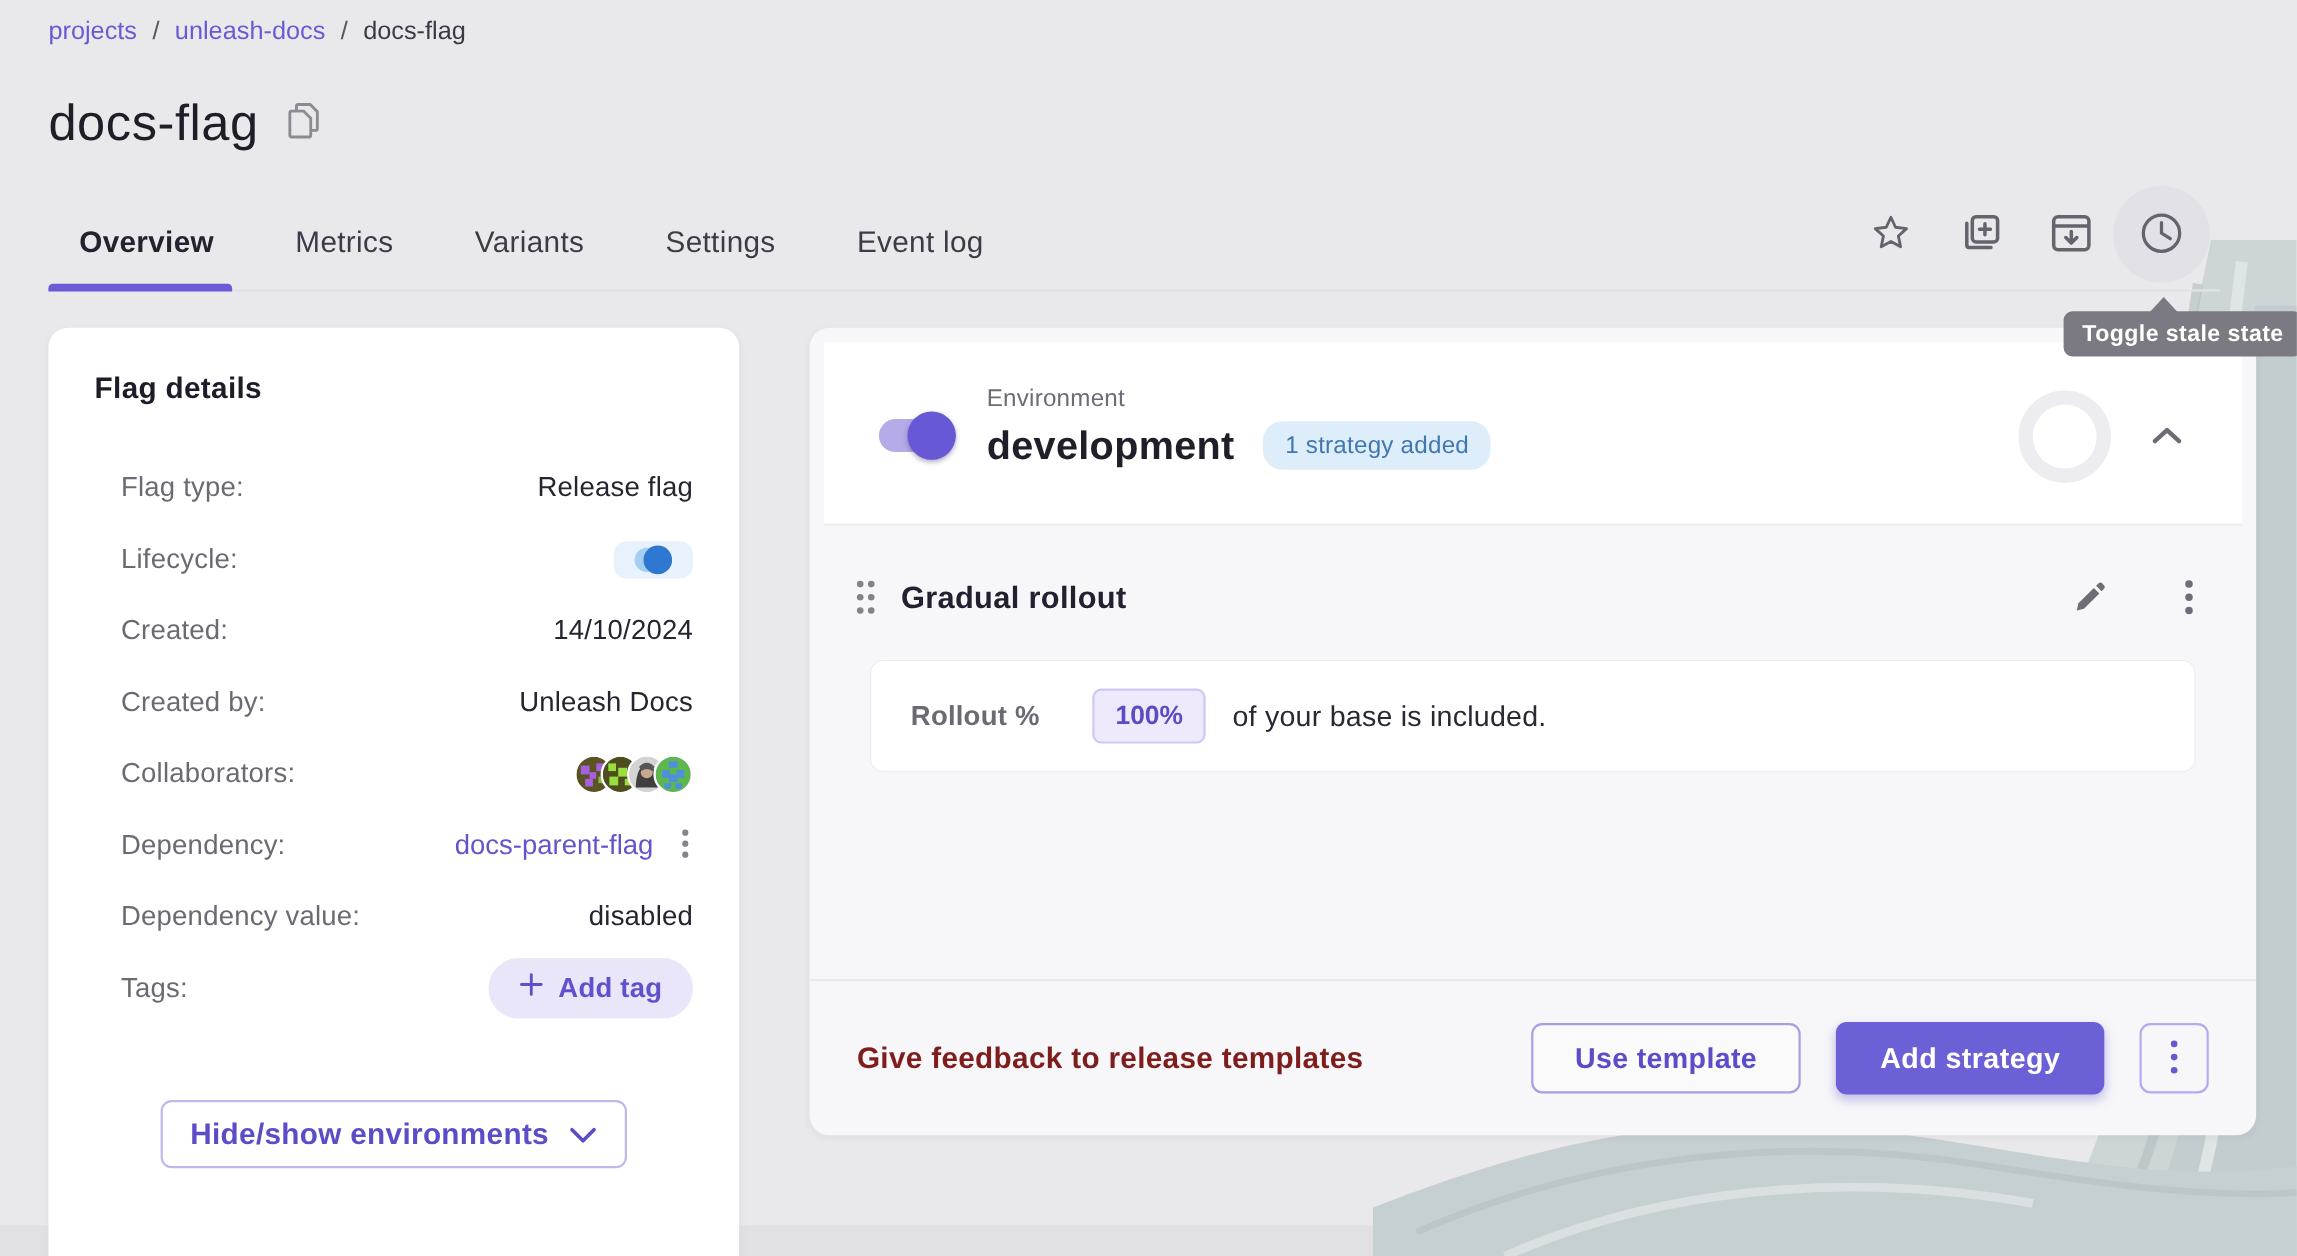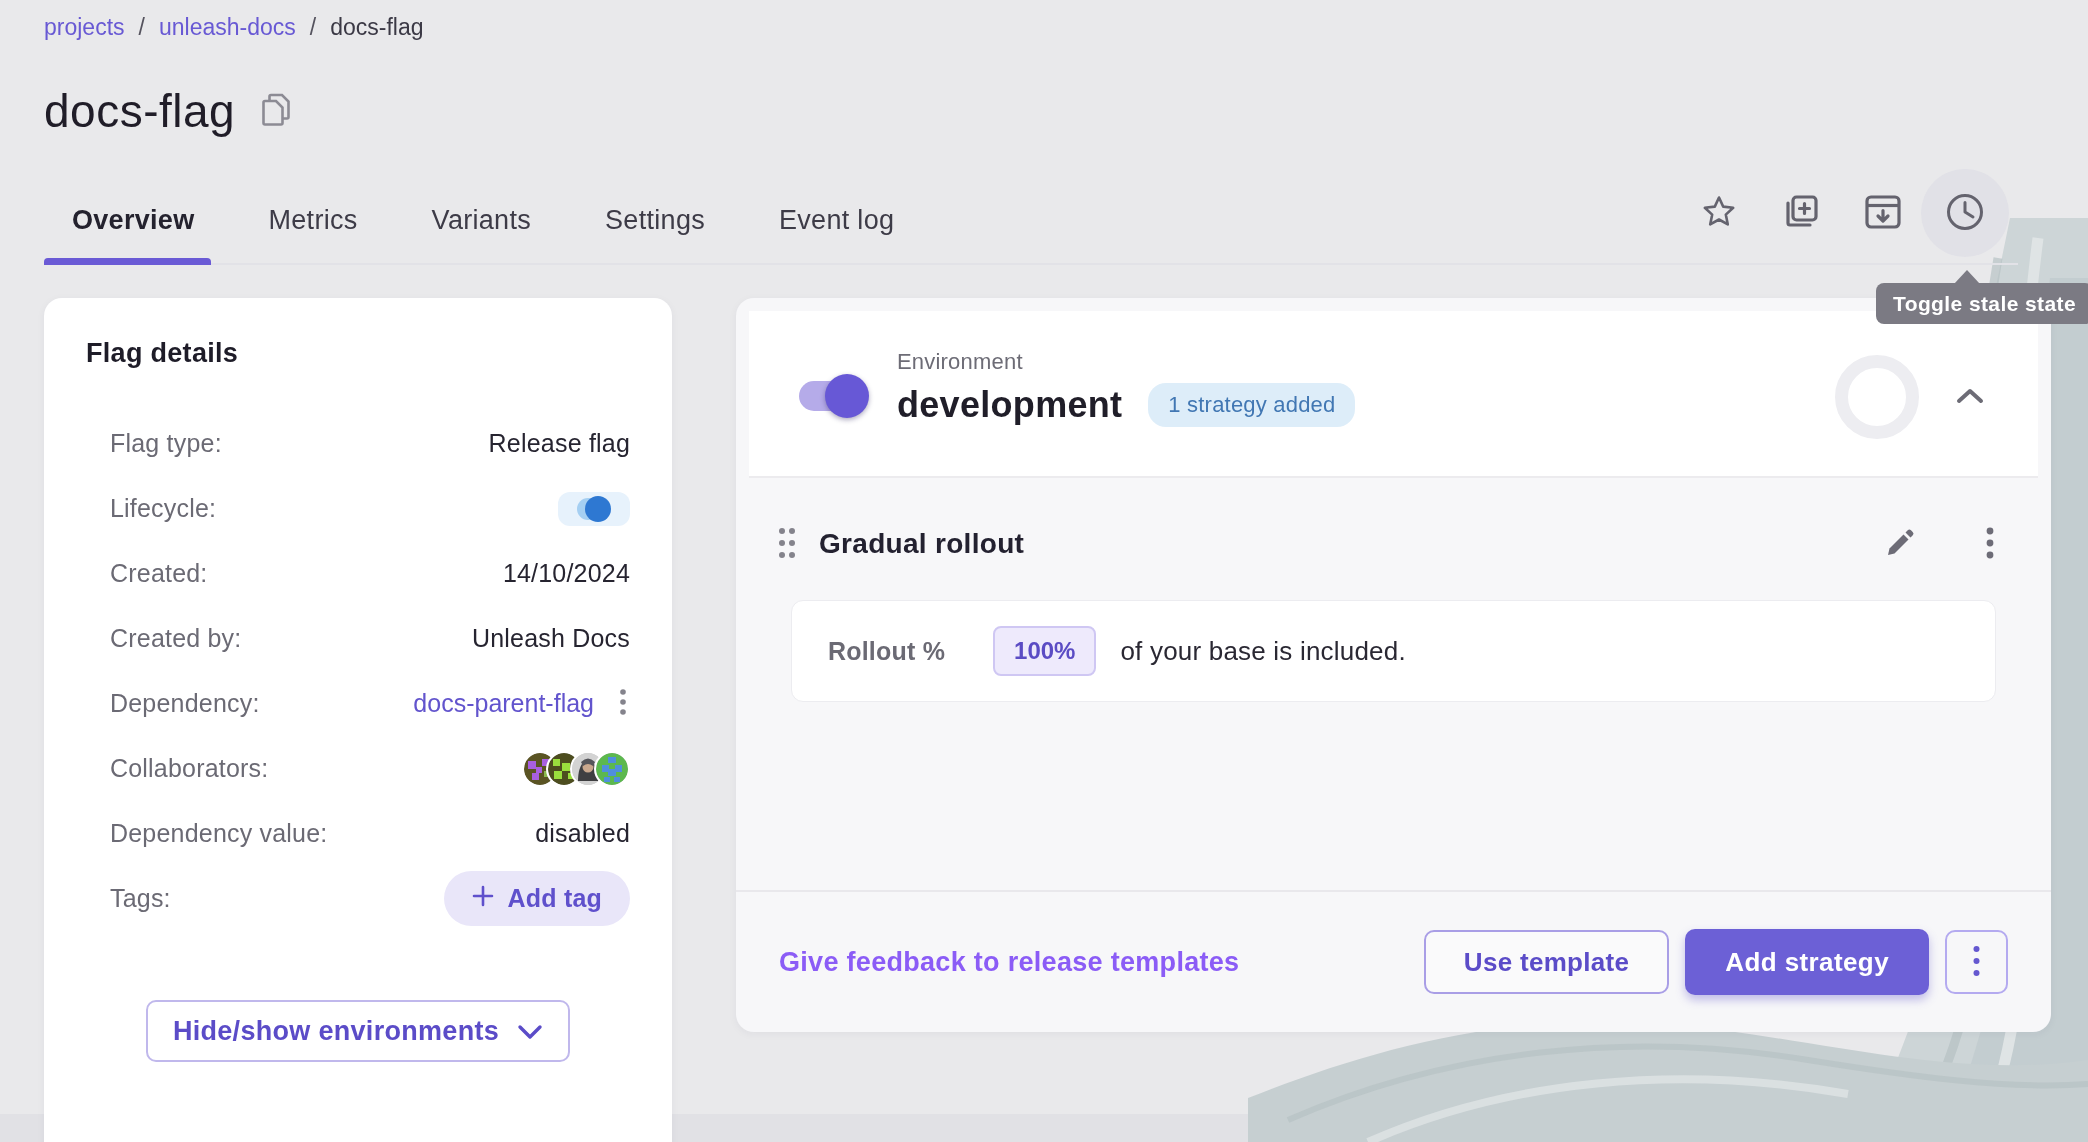--- a/index.html
+++ b/index.html
@@ -103,22 +103,22 @@
 
   .rollout-box { margin-top:34px; height:102px; background:#fff; border:1px solid #ececf0; border-radius:12px;
                  display:flex; align-items:center; padding:0 36px; }
   .rollout-lbl { font-size:25px; font-weight:bold; color:#6b6a74; letter-spacing:.2px; }
   .rollout-chip { margin-left:48px; background:#eeeafc; border:2px solid #cfc7f3; border-radius:8px;
                   padding:9px 19px; color:#5b4cc4; font-size:24px; font-weight:bold; }
   .rollout-text { margin-left:24px; font-size:26px; color:#2a2833; letter-spacing:.2px; }
 
   .env-footer { position:absolute; left:0; right:0; bottom:0; height:142px; border-top:2px solid #e9e8ec;
                 display:flex; align-items:center; padding:0 43px; }
-  .feedback-link { color:#8b5cf6; font-size:27px; font-weight:bold; text-decoration:none; cursor:pointer; letter-spacing:.3px; }
-  .footer-actions { margin-left:auto; display:flex; align-items:center; gap:16px; }
+  .feedback-link { color:#7f1d1d; font-size:27px; font-weight:bold; text-decoration:none; cursor:pointer; letter-spacing:.3px; }
+  .footer-actions { margin-left:auto; display:flex; align-items:center; gap:32px; }
   .btn-outlined { height:64px; padding:0 38px; background:rgba(255,255,255,.4); border:2px solid #a99ee6; border-radius:10px;
                   color:#5b4cc8; font-size:26px; font-weight:bold; cursor:pointer; letter-spacing:.3px; }
   .btn-primary { height:66px; padding:0 40px; background:#6c60d6; border:none; border-radius:10px;
                  color:#fff; font-size:26px; font-weight:bold; cursor:pointer; letter-spacing:.4px;
                  box-shadow:0 5px 10px rgba(90,76,200,.35); }
   .btn-kebab { width:63px; height:64px; background:none; border:2px solid #b4aaf0; border-radius:10px; cursor:pointer;
                display:flex; align-items:center; justify-content:center; }
 </style>
 </head>
 <body>
@@ -228,20 +228,70 @@
     </div>
 
     <div class="detail-row">
       <span class="lbl">Created:</span>
       <span class="val">14/10/2024</span>
     </div>
 
     <div class="detail-row">
       <span class="lbl">Created by:</span>
       <span class="val">Unleash Docs</span>
+    </div>
+
+    <div class="detail-row">
+      <span class="lbl">Collaborators:</span>
+      <span class="avatars">
+        <span class="avatar">
+          <svg width="32" height="32" viewBox="0 0 32 32">
+              <circle cx="16" cy="16" r="16" fill="#5a5423"></circle>
+              <g fill="#a85fe0">
+                <rect x="4" y="8" width="8" height="8"></rect>
+                <rect x="12" y="14" width="6" height="6"></rect>
+                <rect x="18" y="6" width="7" height="7"></rect>
+                <rect x="8" y="20" width="7" height="7"></rect>
+              </g>
+              <rect x="20" y="18" width="6" height="6" fill="#8ab84e"></rect>
+            </svg>
+        </span>
+        <span class="avatar">
+          <svg width="32" height="32" viewBox="0 0 32 32">
+              <circle cx="16" cy="16" r="16" fill="#4d4d1f"></circle>
+              <g fill="#9ade3d">
+                <rect x="5" y="6" width="7" height="7"></rect>
+                <rect x="14" y="10" width="8" height="8"></rect>
+                <rect x="6" y="18" width="8" height="8"></rect>
+                <rect x="20" y="20" width="6" height="6"></rect>
+              </g>
+            </svg>
+        </span>
+        <span class="avatar">
+          <svg width="32" height="32" viewBox="0 0 32 32">
+              <circle cx="16" cy="16" r="16" fill="#d3d3d3"></circle>
+              <path d="M6,28 C6,16 10,7 16,7 C22,7 26,16 26,28 Z" fill="#3f3f42"></path>
+              <circle cx="16" cy="14" r="5.5" fill="#caa88e"></circle>
+              <path d="M9,9 Q16,2 23,9 L21,13 Q16,9 11,13 Z" fill="#55555a"></path>
+            </svg>
+        </span>
+        <span class="avatar">
+          <svg width="32" height="32" viewBox="0 0 32 32">
+              <circle cx="16" cy="16" r="16" fill="#5cb84e"></circle>
+              <g fill="#4f8fdd">
+                <rect x="12" y="4" width="8" height="6"></rect>
+                <rect x="6" y="12" width="7" height="7"></rect>
+                <rect x="19" y="12" width="7" height="7"></rect>
+                <rect x="12" y="16" width="8" height="7"></rect>
+                <rect x="8" y="24" width="6" height="5"></rect>
+                <rect x="18" y="24" width="6" height="5"></rect>
+              </g>
+            </svg>
+        </span>
+      </span>
     </div>
 
     <div class="detail-row">
       <span class="lbl">Dependency:</span>
       <span class="dep-cell">
         <a class="dep-link">docs-parent-flag</a>
         <button class="mini-kebab">
           <span>
             <svg width="10" height="30" viewBox="0 0 10 30">
                 <g fill="#84838c">
@@ -249,70 +299,20 @@
                   <circle cx="5" cy="15" r="2.8"></circle>
                   <circle cx="5" cy="25" r="2.8"></circle>
                 </g>
               </svg>
           </span>
         </button>
       </span>
     </div>
 
     <div class="detail-row">
-      <span class="lbl">Collaborators:</span>
-      <span class="avatars">
-        <span class="avatar">
-          <svg width="32" height="32" viewBox="0 0 32 32">
-              <circle cx="16" cy="16" r="16" fill="#5a5423"></circle>
-              <g fill="#a85fe0">
-                <rect x="4" y="8" width="8" height="8"></rect>
-                <rect x="12" y="14" width="6" height="6"></rect>
-                <rect x="18" y="6" width="7" height="7"></rect>
-                <rect x="8" y="20" width="7" height="7"></rect>
-              </g>
-              <rect x="20" y="18" width="6" height="6" fill="#8ab84e"></rect>
-            </svg>
-        </span>
-        <span class="avatar">
-          <svg width="32" height="32" viewBox="0 0 32 32">
-              <circle cx="16" cy="16" r="16" fill="#4d4d1f"></circle>
-              <g fill="#9ade3d">
-                <rect x="5" y="6" width="7" height="7"></rect>
-                <rect x="14" y="10" width="8" height="8"></rect>
-                <rect x="6" y="18" width="8" height="8"></rect>
-                <rect x="20" y="20" width="6" height="6"></rect>
-              </g>
-            </svg>
-        </span>
-        <span class="avatar">
-          <svg width="32" height="32" viewBox="0 0 32 32">
-              <circle cx="16" cy="16" r="16" fill="#d3d3d3"></circle>
-              <path d="M6,28 C6,16 10,7 16,7 C22,7 26,16 26,28 Z" fill="#3f3f42"></path>
-              <circle cx="16" cy="14" r="5.5" fill="#caa88e"></circle>
-              <path d="M9,9 Q16,2 23,9 L21,13 Q16,9 11,13 Z" fill="#55555a"></path>
-            </svg>
-        </span>
-        <span class="avatar">
-          <svg width="32" height="32" viewBox="0 0 32 32">
-              <circle cx="16" cy="16" r="16" fill="#5cb84e"></circle>
-              <g fill="#4f8fdd">
-                <rect x="12" y="4" width="8" height="6"></rect>
-                <rect x="6" y="12" width="7" height="7"></rect>
-                <rect x="19" y="12" width="7" height="7"></rect>
-                <rect x="12" y="16" width="8" height="7"></rect>
-                <rect x="8" y="24" width="6" height="5"></rect>
-                <rect x="18" y="24" width="6" height="5"></rect>
-              </g>
-            </svg>
-        </span>
-      </span>
-    </div>
-
-    <div class="detail-row">
       <span class="lbl">Dependency value:</span>
       <span class="val">disabled</span>
     </div>
 
     <div class="detail-row">
       <span class="lbl">Tags:</span>
       <button class="add-tag-btn">
         <span>
           <svg width="22" height="22" viewBox="0 0 22 22">
               <path d="M11,2 L11,20 M2,11 L20,11" stroke="#5f50cc" stroke-width="2.6" stroke-linecap="round"></path>

